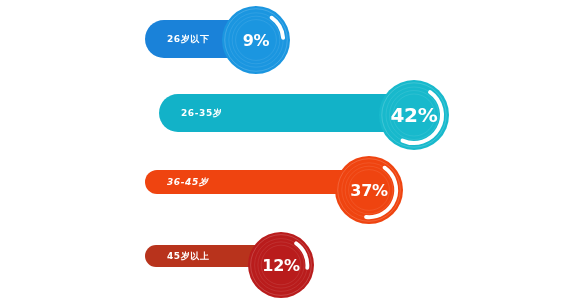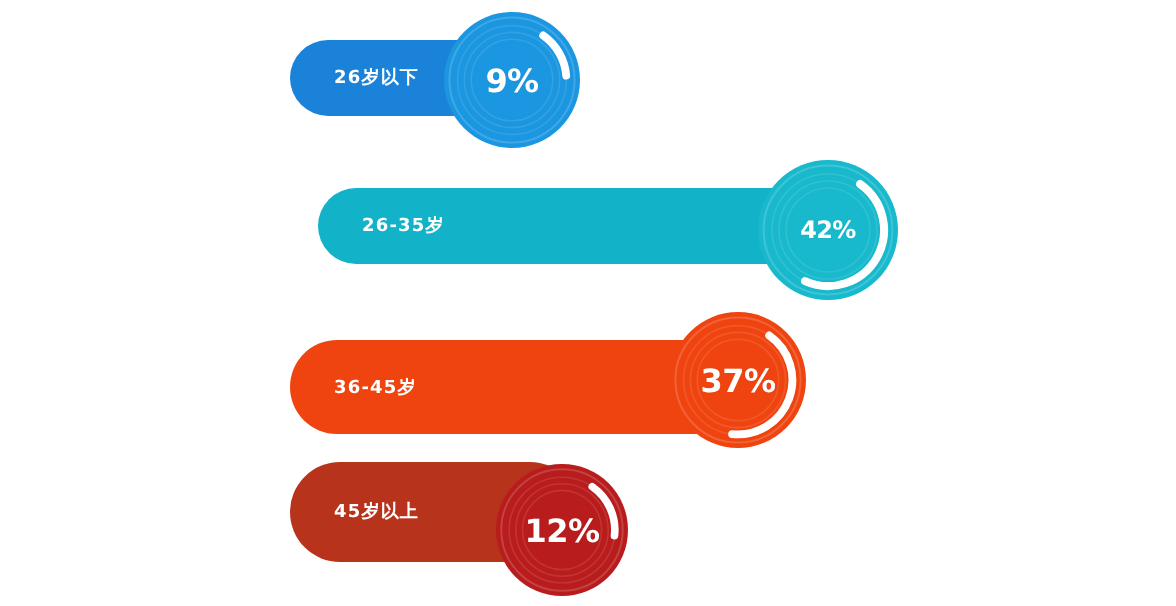--- a/index.html
+++ b/index.html
@@ -101,40 +101,40 @@
         <span class="bar-label">26-35岁</span>
       </div>
       <div class="bar-knob" style="left: 379px; top: 80px; width: 70px; height: 70px; background: rgb(24, 185, 204);">
         <svg class="knob-svg" width="70" height="70" viewBox="0 0 70 70">
           <circle cx="35" cy="35" r="32.20" fill="none" stroke="rgba(255,255,255,0.17)" stroke-width="1"></circle>
           <circle cx="35" cy="35" r="28.00" fill="none" stroke="rgba(255,255,255,0.11)" stroke-width="0.8"></circle>
           <circle cx="35" cy="35" r="24.50" fill="none" stroke="rgba(255,255,255,0.11)" stroke-width="0.8"></circle>
           <circle cx="35" cy="35" r="21.00" fill="none" stroke="rgba(255,255,255,0.11)" stroke-width="0.8"></circle>
           <path d="M 51.06 12.06 A 28.00 28.00 0 0 1 23.52 60.54" fill="none" stroke="#ffffff" stroke-width="4.03" stroke-linecap="round"></path>
         </svg>
-        <span class="knob-value" style="font-size: 12px;">42%</span>
+        <span class="knob-value" style="font-size: 20px;">42%</span>
       </div>
     </div>
     <div class="bar-row">
-      <div class="bar-track" style="left: 145px; top: 170px; width: 230px; height: 47px; background: rgb(239, 68, 16);">
+      <div class="bar-track" style="left: 145px; top: 170px; width: 230px; height: 24px; background: rgb(239, 68, 16); font-style: italic;">
         <span class="bar-label">36-45岁</span>
       </div>
       <div class="bar-knob" style="left: 335px; top: 156px; width: 68px; height: 68px; background: rgb(239, 68, 16);">
         <svg class="knob-svg" width="68" height="68" viewBox="0 0 68 68">
           <circle cx="34" cy="34" r="31.28" fill="none" stroke="rgba(255,255,255,0.17)" stroke-width="1"></circle>
           <circle cx="34" cy="34" r="27.20" fill="none" stroke="rgba(255,255,255,0.11)" stroke-width="0.8"></circle>
           <circle cx="34" cy="34" r="23.80" fill="none" stroke="rgba(255,255,255,0.11)" stroke-width="0.8"></circle>
           <circle cx="34" cy="34" r="20.40" fill="none" stroke="rgba(255,255,255,0.11)" stroke-width="0.8"></circle>
           <path d="M 49.60 11.72 A 27.20 27.20 0 0 1 31.06 61.04" fill="none" stroke="#ffffff" stroke-width="3.91" stroke-linecap="round"></path>
         </svg>
         <span class="knob-value" style="font-size: 16px; text-align: right;">37%</span>
       </div>
     </div>
     <div class="bar-row">
-      <div class="bar-track" style="left: 145px; top: 231px; width: 145px; height: 50px; background: rgb(184, 51, 28);">
+      <div class="bar-track" style="left: 145px; top: 245px; width: 145px; height: 22px; background: rgb(184, 51, 28);">
         <span class="bar-label">45岁以上</span>
       </div>
       <div class="bar-knob" style="left: 248px; top: 232px; width: 66px; height: 66px; background: #b91c1c;">
         <svg class="knob-svg" width="66" height="66" viewBox="0 0 66 66">
           <circle cx="33" cy="33" r="30.36" fill="none" stroke="rgba(255,255,255,0.17)" stroke-width="1"></circle>
           <circle cx="33" cy="33" r="26.40" fill="none" stroke="rgba(255,255,255,0.11)" stroke-width="0.8"></circle>
           <circle cx="33" cy="33" r="23.10" fill="none" stroke="rgba(255,255,255,0.11)" stroke-width="0.8"></circle>
           <circle cx="33" cy="33" r="19.80" fill="none" stroke="rgba(255,255,255,0.11)" stroke-width="0.8"></circle>
           <path d="M 48.14 11.37 A 26.40 26.40 0 0 1 59.25 35.85" fill="none" stroke="#ffffff" stroke-width="3.80" stroke-linecap="round"></path>
         </svg>

